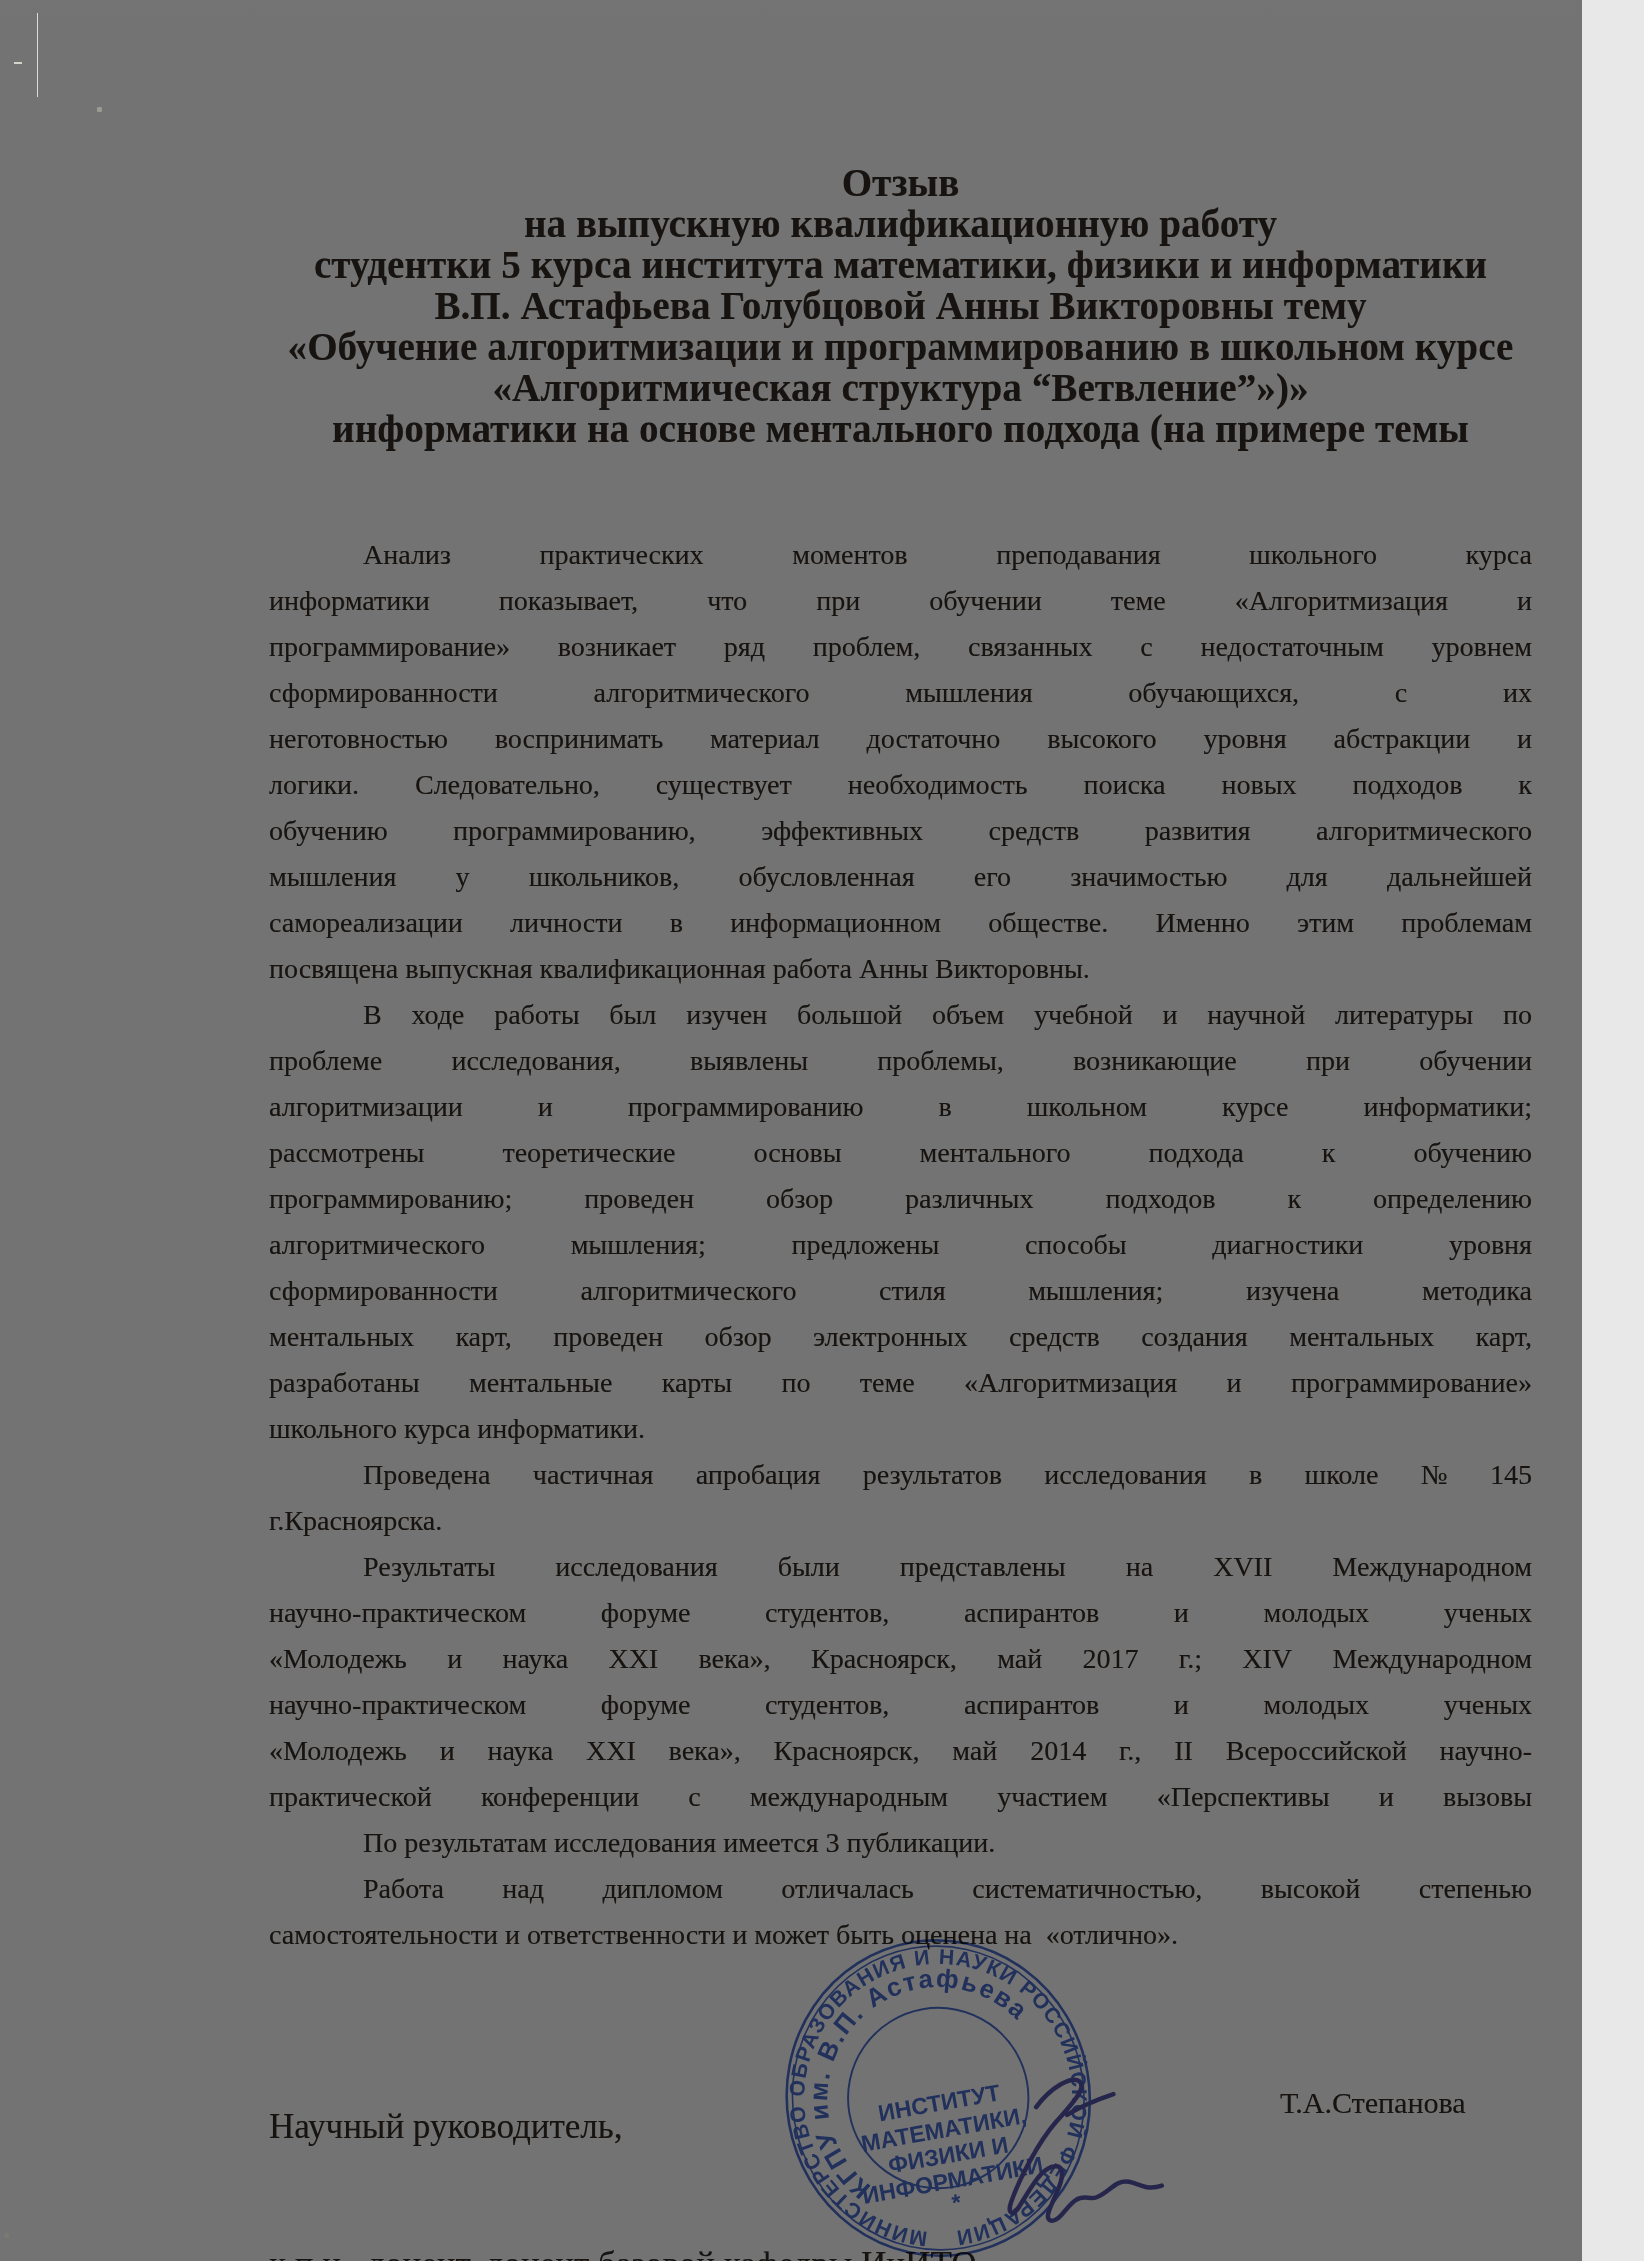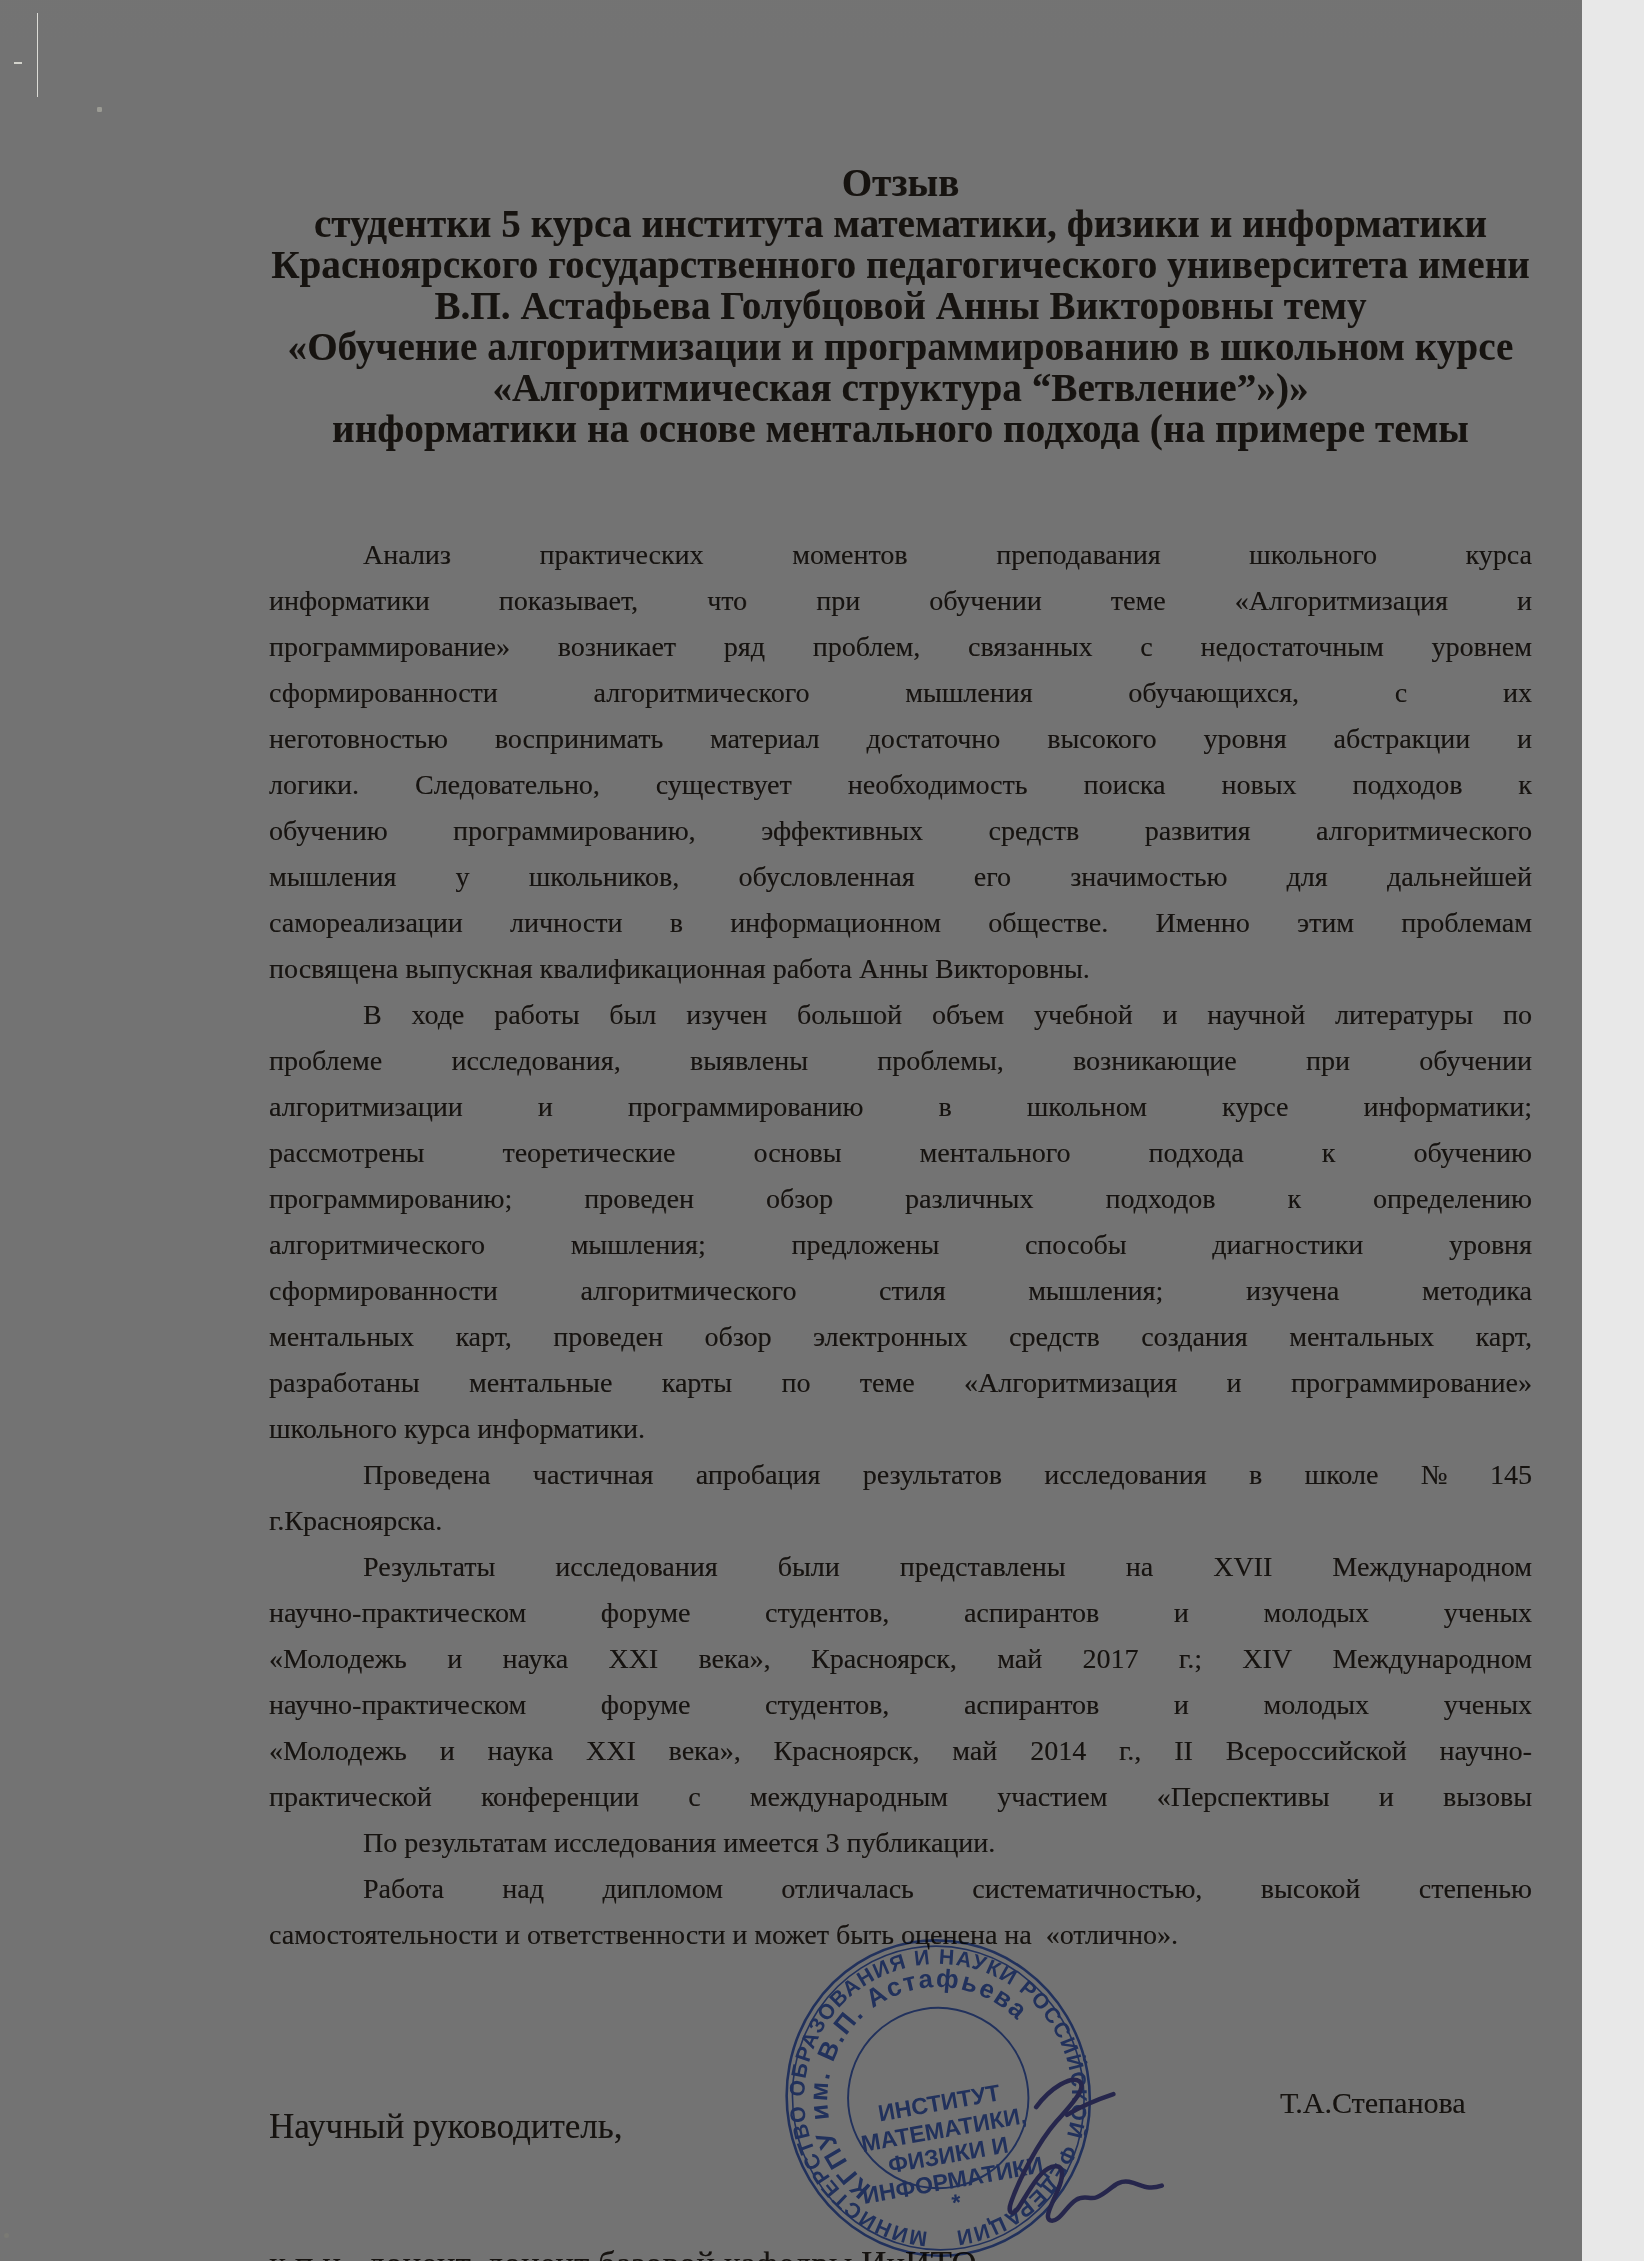--- a/index.html
+++ b/index.html
@@ -60,22 +60,22 @@
 <div class="page">
 
   <div class="scan-smudge"></div>
   <div class="artifact a-vline"></div>
   <div class="artifact a-dash"></div>
   <div class="artifact a-cross"></div>
   <div class="artifact a-dot-b"></div>
 
   <div class="title-block doc-text">
     <div class="title-line">Отзыв</div>
+    <div class="title-line">на выпускную квалификационную работу</div>
     <div class="title-line">студентки 5 курса института математики, физики и информатики</div>
-    <div class="title-line">Красноярского государственного педагогического университета имени</div>
     <div class="title-line">В.П. Астафьева Голубцовой Анны Викторовны тему</div>
     <div class="title-line">«Обучение алгоритмизации и программированию в школьном курсе</div>
     <div class="title-line">«Алгоритмическая структура “Ветвление”»)»</div>
     <div class="title-line">информатики на основе ментального подхода (на примере темы</div>
   </div>
 
   <div class="body-col doc-text" id="body-col">
       <div class="bline first just"><span>Анализ</span><span>практических</span><span>моментов</span><span>преподавания</span><span>школьного</span><span>курса</span></div>
       <div class="bline just"><span>информатики</span><span>показывает,</span><span>что</span><span>при</span><span>обучении</span><span>теме</span><span>«Алгоритмизация</span><span>и</span></div>
       <div class="bline just"><span>программирование»</span><span>возникает</span><span>ряд</span><span>проблем,</span><span>связанных</span><span>с</span><span>недостаточным</span><span>уровнем</span></div>

